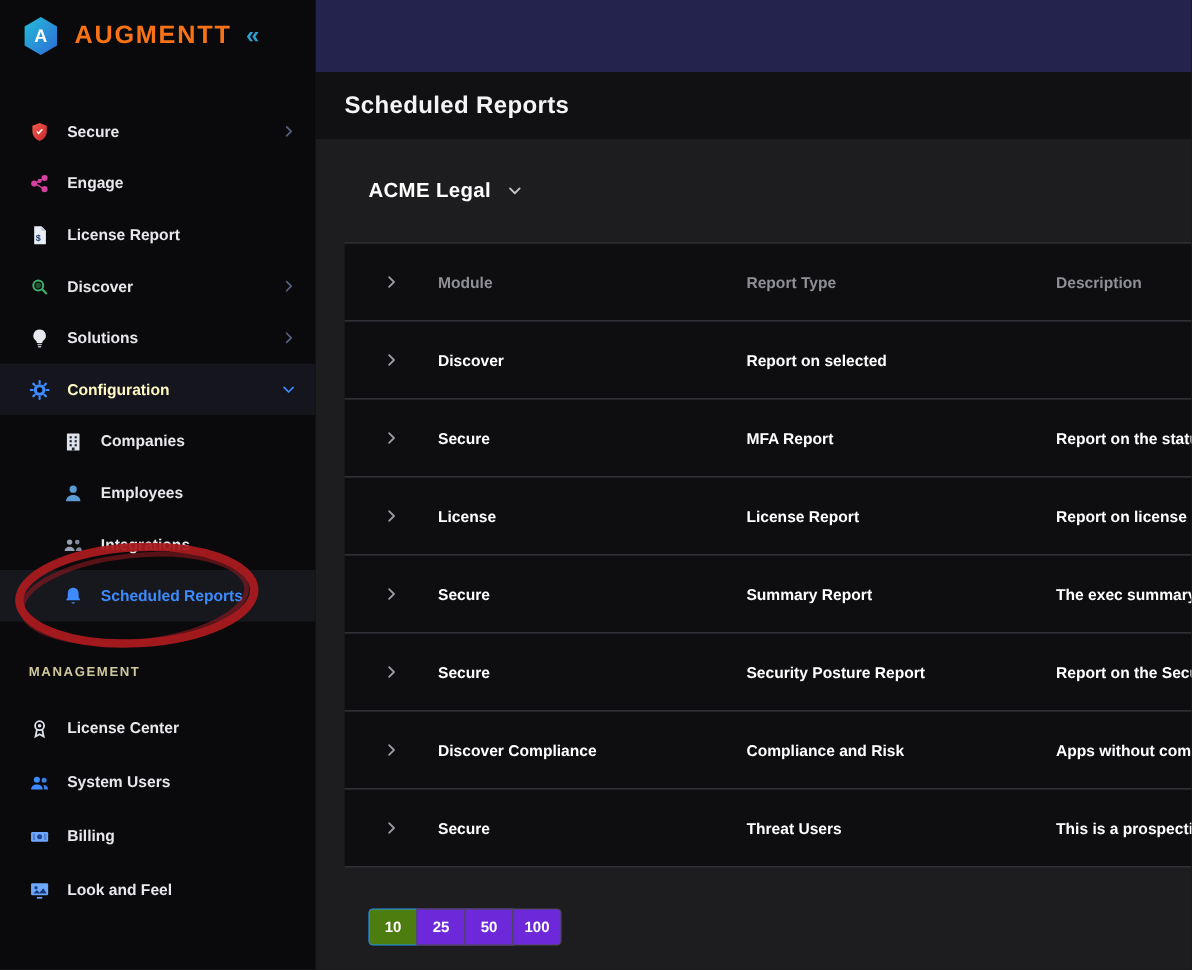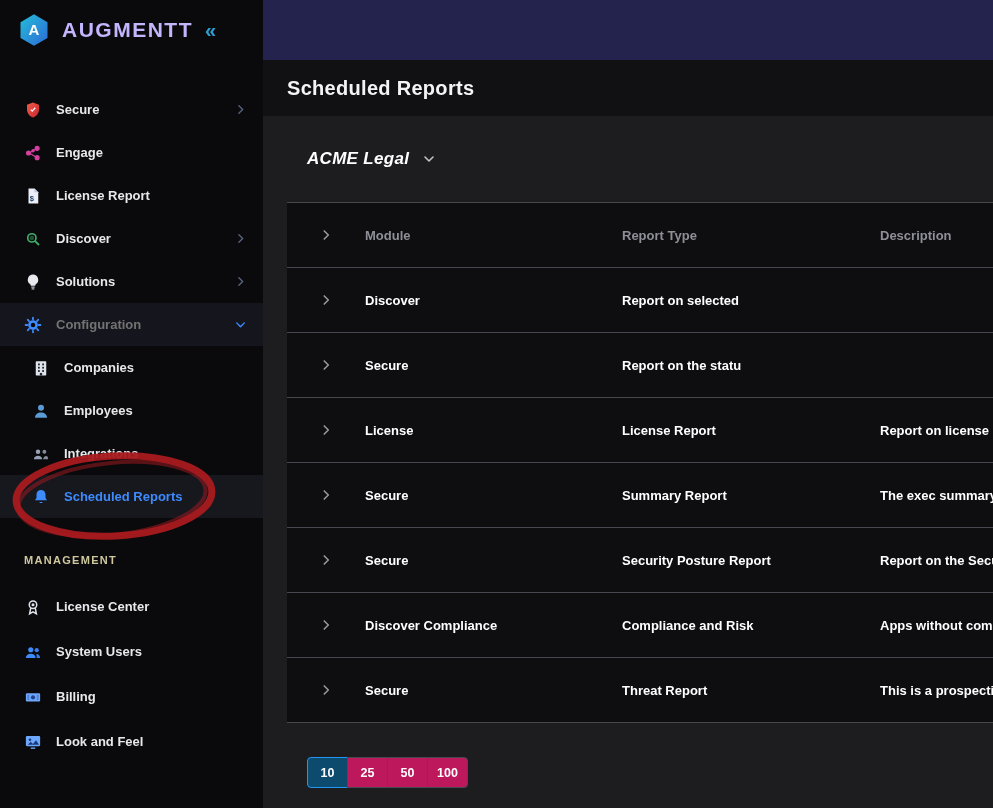--- a/index.html
+++ b/index.html
@@ -7,77 +7,77 @@
   body {
     width:993px; height:808px; position:relative; overflow:hidden;
     background:#1d1d20; color:#e8e8ec;
     font-family:"Liberation Sans", sans-serif;
   }
 
   
   .sidebar { position:absolute; left:0; top:0; bottom:0; width:263px; background:#0a0a0d; z-index:3; }
   .logo-row { height:60px; display:flex; align-items:center; padding-left:16px; gap:10px; }
   .logo-badge svg { width:36px; height:36px; display:block; }
-  .brand { font-size:21px; font-weight:700; letter-spacing:1.5px; color:#c4b5fd; }
+  .brand { font-size:21px; font-weight:700; letter-spacing:1.5px; color:#f97316; }
   .collapse { color:#2f9fd0; font-size:20px; font-weight:700; margin-left:2px; cursor:pointer; }
 
   .side-list { margin-top:28px; }
   .side-list.mgmt .side-item { height:45px; }
   .side-item { height:43px; display:flex; align-items:center; padding:0 16px 0 24px; gap:14px;
     font-size:13px; font-weight:600; color:#e8e8ec; cursor:pointer; }
   .side-item .ic { width:18px; height:18px; flex:0 0 18px; display:flex; align-items:center; }
   .side-item .ic svg { width:18px; height:18px; display:block; }
   .side-item .lbl { flex:1; white-space:nowrap; }
   .side-item .chev { margin-left:auto; color:#56627f; display:flex; }
   .side-item .chev svg { width:13px; height:13px; display:block; }
   .side-item .chev.down svg { transform:rotate(90deg); }
-  .side-item.child { padding-left:32px; }
+  .side-item.child { padding-left:52px; }
   .side-item.active { background:#15151d; }
-  .side-item.active .lbl { color:#737373; }
+  .side-item.active .lbl { color:#fef9c3; }
   .side-item.active .chev { color:#3d8bfd; }
   .side-item.selected { background:#17171e; }
   .side-item.selected .lbl { color:#3d8bfd; }
 
   .section-label { margin:36px 0 0 24px; font-size:11px; font-weight:700; letter-spacing:1.3px; color:#cfc79e; }
   .side-list.mgmt { margin-top:18px; }
 
   .annotation { position:absolute; left:2px; top:444px; width:230px; height:110px; z-index:6; pointer-events:none; }
 
   
   .banner { position:absolute; left:263px; top:0; right:0; height:60px; background:#24234d; }
   .page-header { position:absolute; left:263px; top:60px; right:0; height:56px; background:#111113;
     display:flex; align-items:center; padding-left:24px; }
   .page-title { margin:0; font-size:20px; font-weight:700; color:#f4f4f6; letter-spacing:0.3px; }
 
   .content { position:absolute; left:263px; top:116px; right:0; bottom:0; background:#1d1d20; padding-left:24px; overflow:hidden; }
 
-  .company-row { height:86px; display:flex; align-items:center; gap:12px; margin-left:20px; cursor:pointer; width:max-content;font-style:italic; }
+  .company-row { height:86px; display:flex; align-items:center; gap:12px; margin-left:20px; cursor:pointer; width:max-content; }
   .company-name { font-size:17px; font-weight:700; color:#ffffff; letter-spacing:0.3px; }
   .company-chev { color:#c2c2c8; display:flex; }
   .company-chev svg { width:16px; height:16px; }
 
   .table-wrap { width:792px; overflow:hidden; }
   .rtable { width:860px; border-top:1px solid #47474f; }
   .trow { display:flex; align-items:center; height:65px; border-bottom:1px solid #47474f; background:#0e0e11; }
   .cell { font-size:13px; font-weight:700; color:#ffffff; white-space:nowrap; overflow:hidden; }
   .trow.thead .cell { color:#8f8f97; }
   .cell-exp { width:78px; flex:0 0 78px; display:flex; justify-content:center; cursor:pointer; }
   .cell-exp .exp-chev { color:#9a9aa2; display:flex; }
   .cell-exp svg { width:14px; height:14px; display:block; }
   .cell-module { width:257px; flex:0 0 257px; }
   .cell-report { width:258px; flex:0 0 258px; }
   .cell-desc { flex:1; }
 
   .pagination { margin-top:34px; margin-left:20px; display:flex; width:max-content; }
   .pg-btn { min-width:41px; height:31px; padding:0 9px; display:flex; align-items:center; justify-content:center;
-    font-family:inherit; font-size:12.5px; font-weight:700; color:#ffffff; background:#be185d;
+    font-family:inherit; font-size:12.5px; font-weight:700; color:#ffffff; background:#6d28d9;
     border:1px solid #4a4a52; margin-left:-1px; cursor:pointer; }
   .pg-btn:first-child { margin-left:0; border-radius:4px 0 0 4px; }
   .pg-btn:last-child { border-radius:0 4px 4px 0; }
-  .pg-btn.active { background:#0c4a6e; border-color:#2196f3; }
+  .pg-btn.active { background:#4d7c0f; border-color:#2196f3; }
 </style>
 </head>
 <body>
 
 <aside class="sidebar">
   <div class="logo-row">
     <span class="logo-badge">
       <svg viewBox="0 0 48 48">
         <defs>
           <linearGradient id="lg" x1="0" y1="0" x2="1" y2="1">
@@ -338,20 +338,21 @@
         </div>
         <div class="trow">
           <span class="cell cell-exp">
             <span class="exp-chev">
               <svg viewBox="0 0 24 24">
                 <path d="M9 5l7 7-7 7" fill="none" stroke="currentColor" stroke-width="2.6" stroke-linecap="round" stroke-linejoin="round"></path>
               </svg>
             </span>
           </span>
           <span class="cell cell-module">Secure</span>
+          <span class="cell cell-report">MFA Report</span>
           <span class="cell cell-desc">Report on the statu</span>
         </div>
         <div class="trow">
           <span class="cell cell-exp">
             <span class="exp-chev">
               <svg viewBox="0 0 24 24">
                 <path d="M9 5l7 7-7 7" fill="none" stroke="currentColor" stroke-width="2.6" stroke-linecap="round" stroke-linejoin="round"></path>
               </svg>
             </span>
           </span>
@@ -397,21 +398,21 @@
         </div>
         <div class="trow">
           <span class="cell cell-exp">
             <span class="exp-chev">
               <svg viewBox="0 0 24 24">
                 <path d="M9 5l7 7-7 7" fill="none" stroke="currentColor" stroke-width="2.6" stroke-linecap="round" stroke-linejoin="round"></path>
               </svg>
             </span>
           </span>
           <span class="cell cell-module">Secure</span>
-          <span class="cell cell-report">Threat Report</span>
+          <span class="cell cell-report">Threat Users</span>
           <span class="cell cell-desc">This is a prospectin</span>
         </div>
       </div>
   </div>
 
   <div class="pagination" id="pagination">
       <button class="pg-btn active">10</button>
       <button class="pg-btn">25</button>
       <button class="pg-btn">50</button>
       <button class="pg-btn">100</button>

